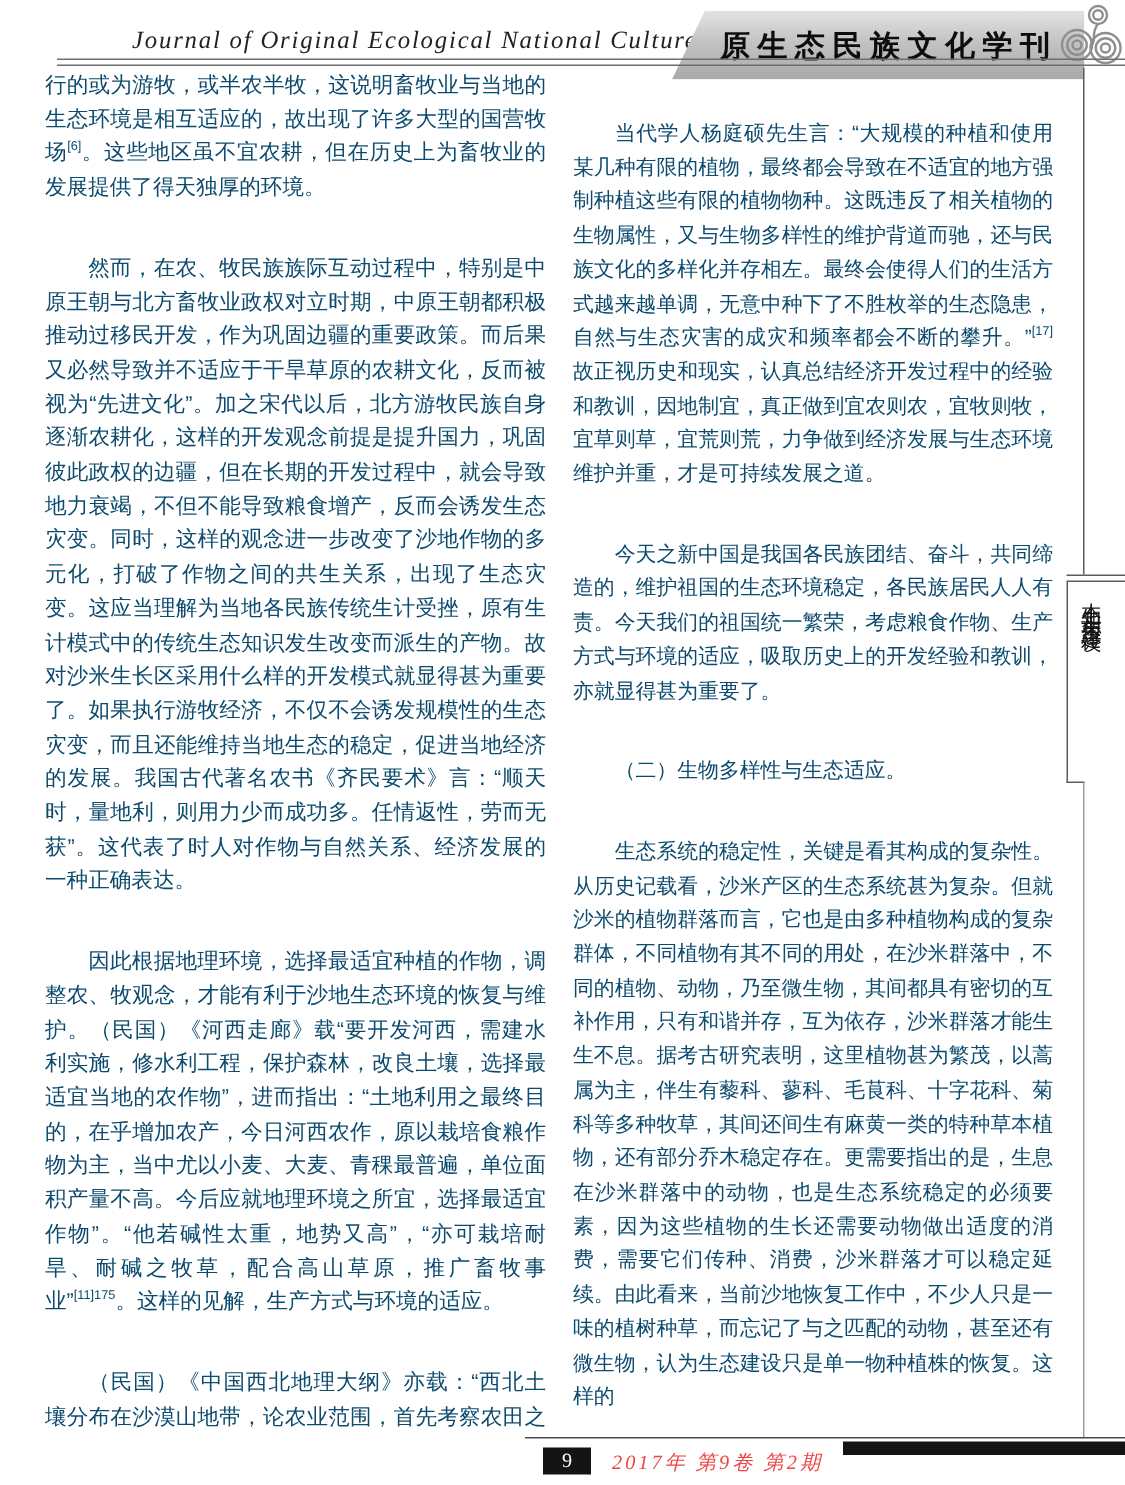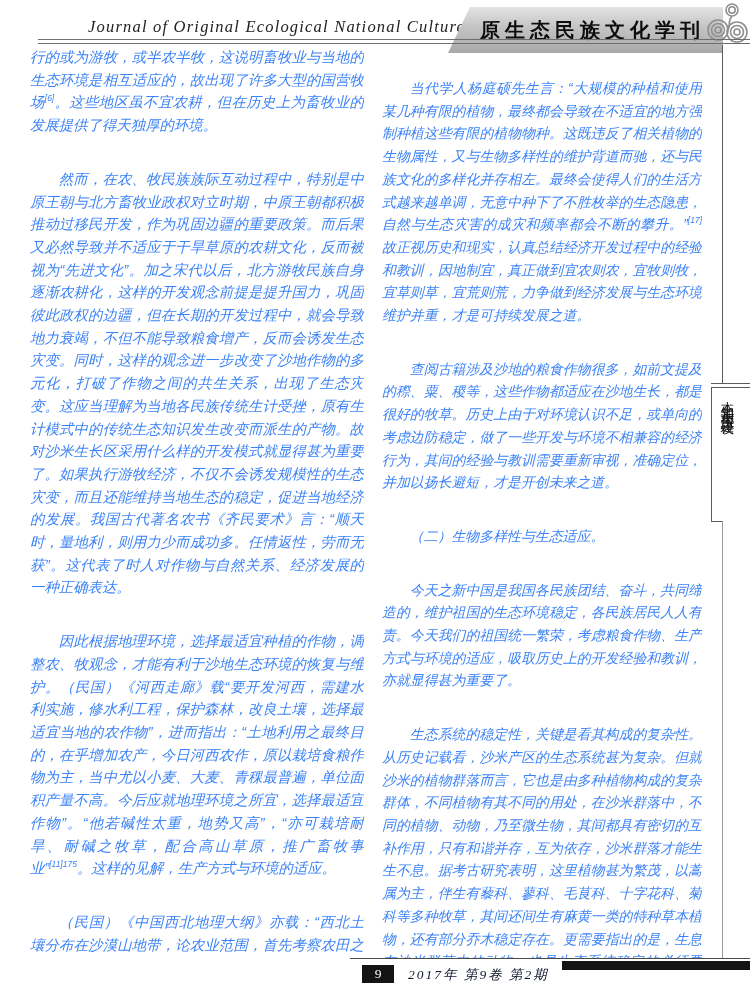--- a/index.html
+++ b/index.html
@@ -25,21 +25,21 @@
   }
   .logo{position:absolute;top:0;left:701px;width:49px;height:49px;}
   .header-rule{
     position:absolute;top:39px;left:38px;width:712px;height:2.5px;
     border-top:1.5px solid #6e6e6e;border-bottom:1.5px solid #6e6e6e;
   }
   
   .col{
     position:absolute;top:46px;height:912px;overflow:hidden;
     text-align:justify;text-justify:inter-ideograph;
-    line-height:22.7px;color:#3b82f6;font-style:italic;
+    line-height:22.7px;color:#0c4a6e;
   }
   .col-left{left:30px;width:334px;font-size:14.4px;}
   .col-right{left:382px;width:320px;font-size:13.9px;}
   p.para{margin:0;padding:0;}
   p.para.indent{text-indent:2em;margin-top:31px;}
   .para sup{font-size:8.5px;line-height:0;vertical-align:super;letter-spacing:0;}
   
   .side-rule-top{position:absolute;left:722px;top:45px;height:338px;width:0;border-left:1.5px solid #5c5c5c;}
   .side-dbl{position:absolute;left:711px;top:383px;width:39px;height:3px;border-top:1px solid #5c5c5c;border-bottom:1px solid #5c5c5c;}
   .side-label-box{position:absolute;left:711px;top:388px;height:132px;border-left:1.8px solid #5c5c5c;padding:2px 0 0 6px;}
@@ -53,21 +53,21 @@
   .footer-line{position:absolute;left:350px;top:958px;width:400px;height:0;border-top:1.5px solid #4a4a4a;}
   .footer-bar{position:absolute;left:562px;top:961px;width:188px;height:9px;background:#141414;}
   .page-num-box{
     position:absolute;left:362px;top:965px;width:32px;height:18px;background:#141414;
     color:#fff;display:flex;align-items:center;justify-content:center;
     font-family:"Liberation Serif",serif;font-size:13.5px;
   }
   .issue-text{
     position:absolute;left:408px;top:966px;
     font-family:"Liberation Serif",serif;font-style:italic;
-    font-size:13.5px;letter-spacing:2px;color:#0f172a;white-space:nowrap;
+    font-size:13.5px;letter-spacing:2px;color:#ef4444;white-space:nowrap;
   }
 </style>
 </head>
 <body>
 
 <div class="page">
 
   <div class="header-en">Journal of Original Ecological National Culture</div>
   <div class="banner">
     <span class="banner-zh">原生态民族文化学刊</span>
@@ -90,23 +90,22 @@
   <div class="header-rule"></div>
 
   <div id="col-left" class="col col-left">
       <p class="para"><span>行的或为游牧，或半农半牧，这说明畜牧业与当地的生态环境是相互适应的，故出现了许多大型的国营牧场</span><sup>[6]</sup><span>。这些地区虽不宜农耕，但在历史上为畜牧业的发展提供了得天独厚的环境。</span></p>
       <p class="para indent"><span>然而，在农、牧民族族际互动过程中，特别是中原王朝与北方畜牧业政权对立时期，中原王朝都积极推动过移民开发，作为巩固边疆的重要政策。而后果又必然导致并不适应于干旱草原的农耕文化，反而被视为“先进文化”。加之宋代以后，北方游牧民族自身逐渐农耕化，这样的开发观念前提是提升国力，巩固彼此政权的边疆，但在长期的开发过程中，就会导致地力衰竭，不但不能导致粮食增产，反而会诱发生态灾变。同时，这样的观念进一步改变了沙地作物的多元化，打破了作物之间的共生关系，出现了生态灾变。这应当理解为当地各民族传统生计受挫，原有生计模式中的传统生态知识发生改变而派生的产物。故对沙米生长区采用什么样的开发模式就显得甚为重要了。如果执行游牧经济，不仅不会诱发规模性的生态灾变，而且还能维持当地生态的稳定，促进当地经济的发展。我国古代著名农书《齐民要术》言：“顺天时，量地利，则用力少而成功多。任情返性，劳而无获”。这代表了时人对作物与自然关系、经济发展的一种正确表达。</span></p>
       <p class="para indent"><span>因此根据地理环境，选择最适宜种植的作物，调整农、牧观念，才能有利于沙地生态环境的恢复与维护。（民国）《河西走廊》载“要开发河西，需建水利实施，修水利工程，保护森林，改良土壤，选择最适宜当地的农作物”，进而指出：“土地利用之最终目的，在乎增加农产，今日河西农作，原以栽培食粮作物为主，当中尤以小麦、大麦、青稞最普遍，单位面积产量不高。今后应就地理环境之所宜，选择最适宜作物”。“他若碱性太重，地势又高”，“亦可栽培耐旱、耐碱之牧草，配合高山草原，推广畜牧事业”</span><sup>[11]175</sup><span>。这样的见解，生产方式与环境的适应。</span></p>
       <p class="para indent"><span>（民国）《中国西北地理大纲》亦载：“西北土壤分布在沙漠山地带，论农业范围，首先考察农田之面积及谷物种类。西北荒原，专业畜牧，鲜耕作之事。大漠左近，崇山外绕，雨量在十二寸以下，农事无甚希望也。</span><sup>[10]30</sup><span>”（民国）龙骧呈报《中国裁兵就垦移植边疆有必要注意三点建议书》言：“热、察、绥、甘、新沿边，青海暨川边各处，僻处高原，雨水稀少，地力硗瘠，种植困难，若言作物收益，岂惟远逊内地十八行省，抑且不及东三省，今以多数兵</span></p>
     </div>
   <div id="col-right" class="col col-right">
       <p class="para indent"><span>当代学人杨庭硕先生言：“大规模的种植和使用某几种有限的植物，最终都会导致在不适宜的地方强制种植这些有限的植物物种。这既违反了相关植物的生物属性，又与生物多样性的维护背道而驰，还与民族文化的多样化并存相左。最终会使得人们的生活方式越来越单调，无意中种下了不胜枚举的生态隐患，自然与生态灾害的成灾和频率都会不断的攀升。”</span><sup>[17]</sup><span>故正视历史和现实，认真总结经济开发过程中的经验和教训，因地制宜，真正做到宜农则农，宜牧则牧，宜草则草，宜荒则荒，力争做到经济发展与生态环境维护并重，才是可持续发展之道。</span></p>
-      <p class="para indent"><span>查阅古籍涉及沙地的粮食作物很多，如前文提及的穄、粟、稷等，这些作物都适应在沙地生长，都是很好的牧草。历史上由于对环境认识不足，或单向的考虑边防稳定，做了一些开发与环境不相兼容的经济行为，其间的经验与教训需要重新审视，准确定位，并加以扬长避短，才是开创未来之道。</span></p>
+      <p class="para indent"><span>今天之新中国是我国各民族团结、奋斗，共同缔造的，维护祖国的生态环境稳定，各民族居民人人有责。今天我们的祖国统一繁荣，考虑粮食作物、生产方式与环境的适应，吸取历史上的开发经验和教训，亦就显得甚为重要了。</span></p>
       <p class="para indent"><span>（二）生物多样性与生态适应。</span></p>
-      <p class="para indent"><span>今天之新中国是我国各民族团结、奋斗，共同缔造的，维护祖国的生态环境稳定，各民族居民人人有责。今天我们的祖国统一繁荣，考虑粮食作物、生产方式与环境的适应，吸取历史上的开发经验和教训，亦就显得甚为重要了。</span></p>
       <p class="para indent"><span>生态系统的稳定性，关键是看其构成的复杂性。从历史记载看，沙米产区的生态系统甚为复杂。但就沙米的植物群落而言，它也是由多种植物构成的复杂群体，不同植物有其不同的用处，在沙米群落中，不同的植物、动物，乃至微生物，其间都具有密切的互补作用，只有和谐并存，互为依存，沙米群落才能生生不息。据考古研究表明，这里植物甚为繁茂，以蒿属为主，伴生有藜科、蓼科、毛茛科、十字花科、菊科等多种牧草，其间还间生有麻黄一类的特种草本植物，还有部分乔木稳定存在。更需要指出的是，生息在沙米群落中的动物，也是生态系统稳定的必须要素，因为这些植物的生长还需要动物做出适度的消费，需要它们传种、消费，沙米群落才可以稳定延续。由此看来，当前沙地恢复工作中，不少人只是一味的植树种草，而忘记了与之匹配的动物，甚至还有微生物，认为生态建设只是单一物种植株的恢复。这样的</span></p>
     </div>
 
   <div class="side-rule-top"></div>
   <div class="side-dbl"></div>
   <div class="side-label-box">
     <span class="side-label">本土知识与生态建设</span>
   </div>
   <div class="side-bracket"></div>
   <div class="side-rule-bottom"></div>

